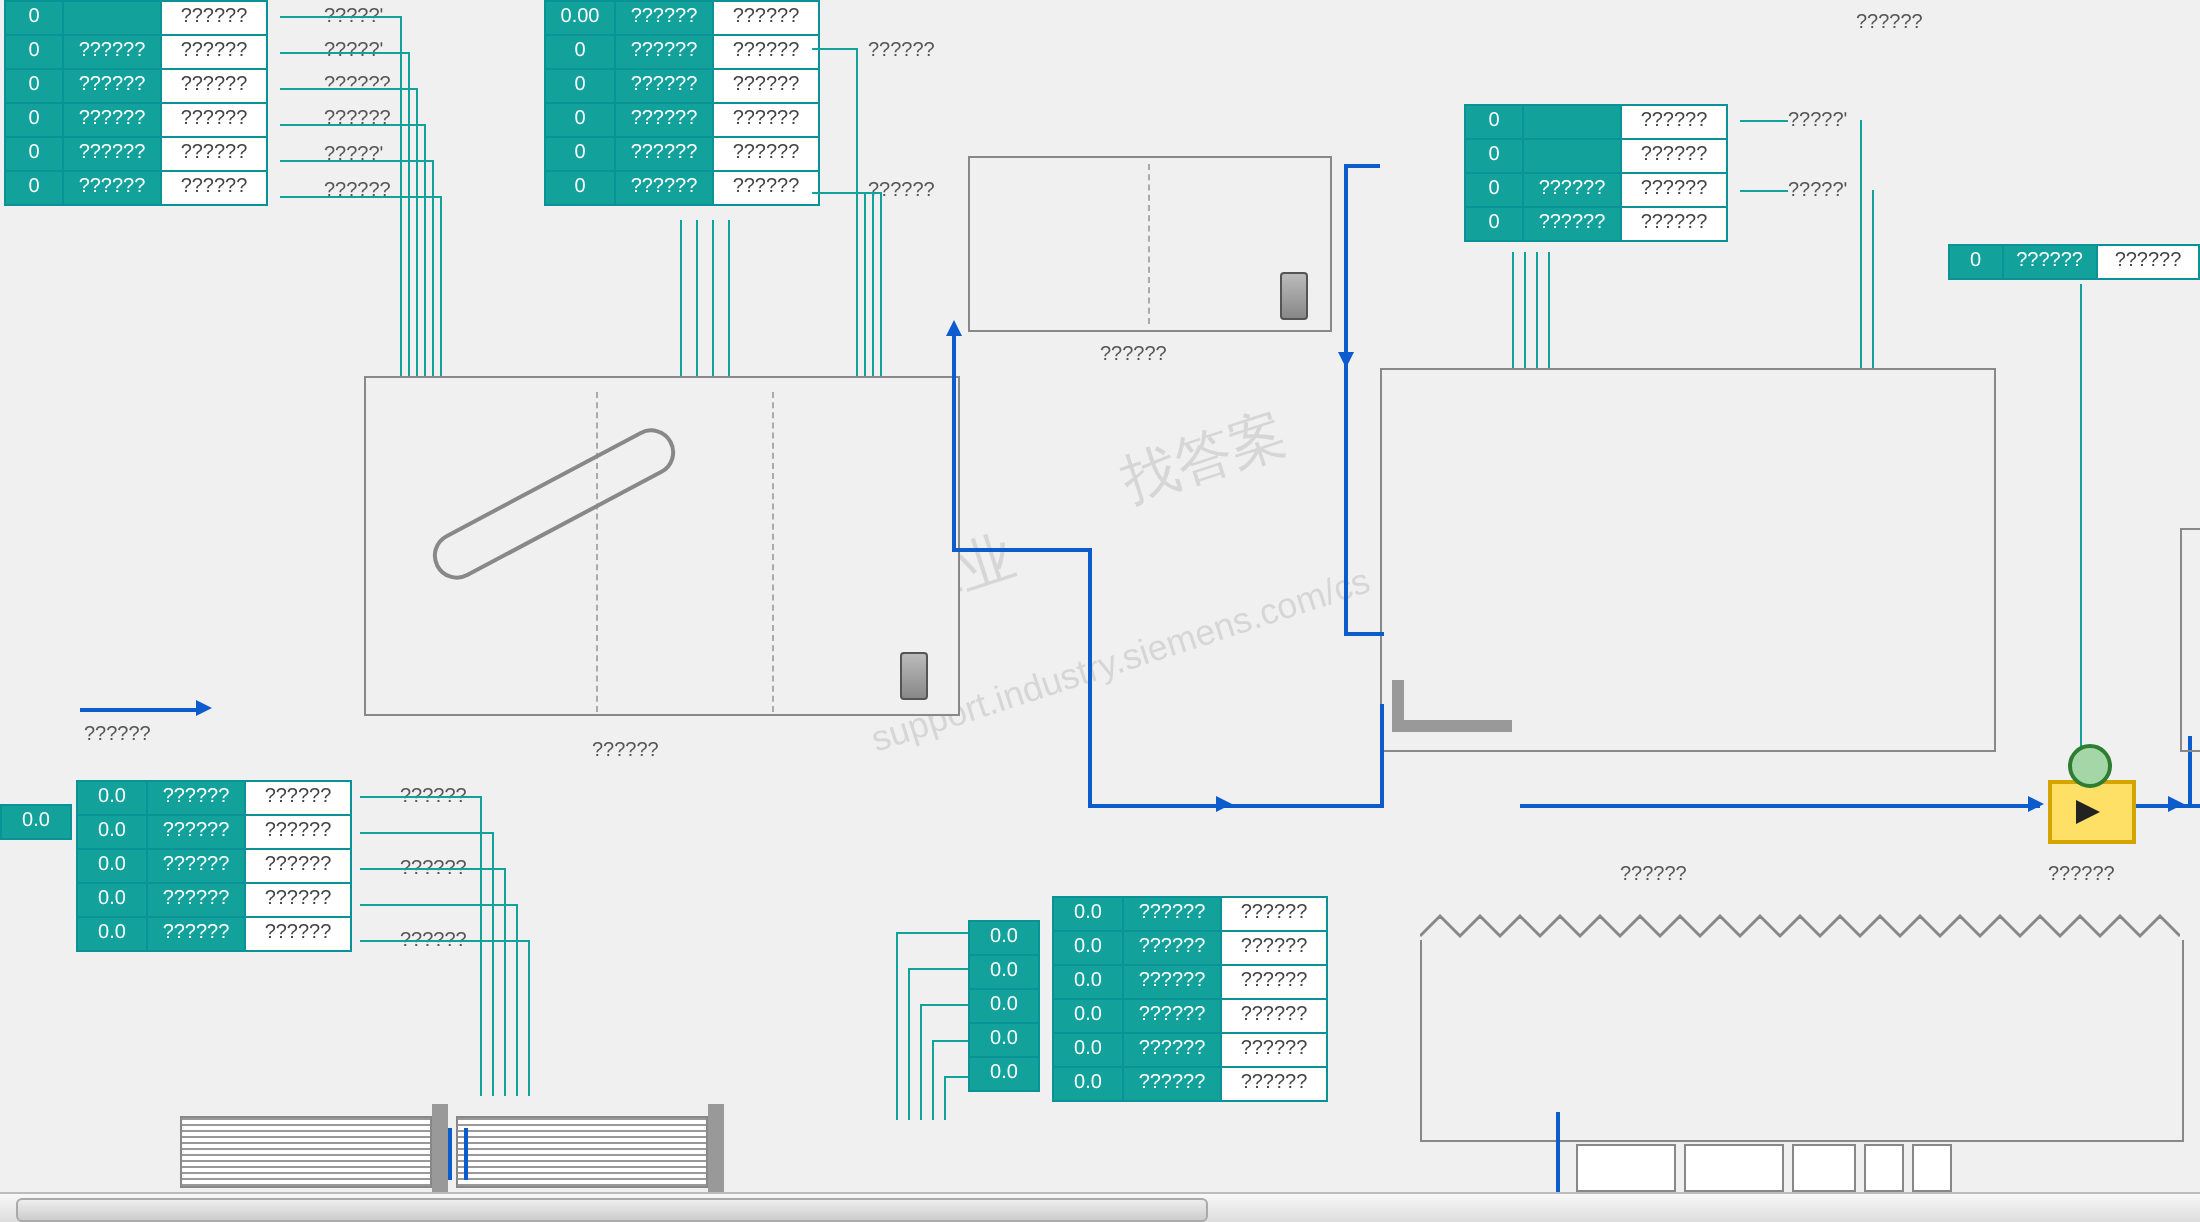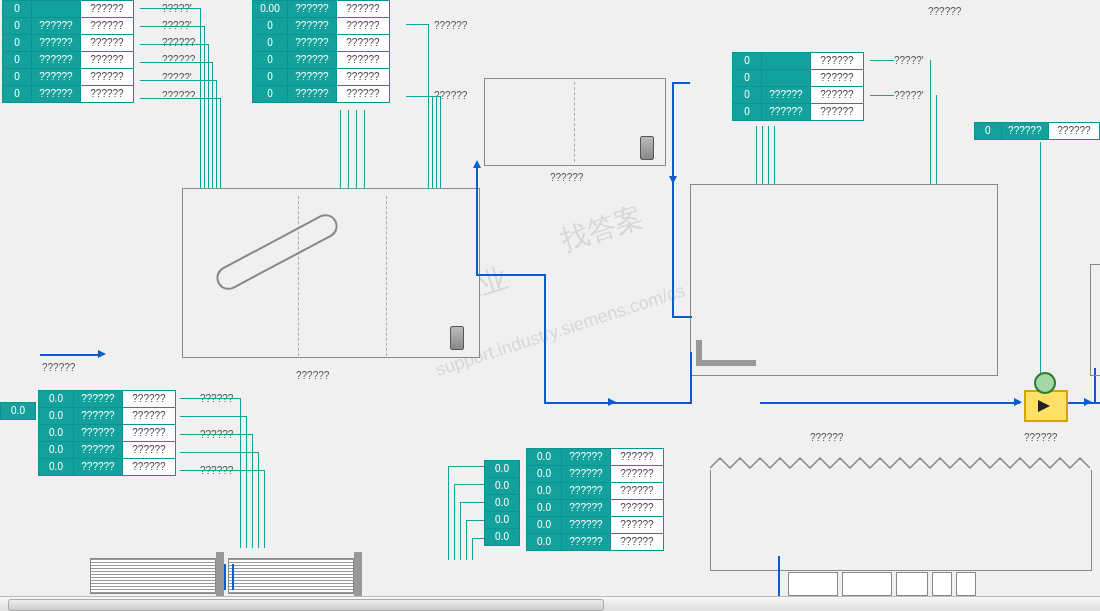--- a/index.html
+++ b/index.html
@@ -76,21 +76,21 @@
         </tr>
 </tbody>
     </table>
 <div class="lbl" style="left:162px;top:3px">?????'</div>
 <div class="lbl" style="left:162px;top:20px">?????'</div>
 <div class="lbl" style="left:162px;top:37px">??????</div>
 <div class="lbl" style="left:162px;top:54px">??????</div>
 <div class="lbl" style="left:162px;top:72px">?????'</div>
 <div class="lbl" style="left:162px;top:90px">??????</div>
 
-<table class="tbl tbl3" style="left:252px;top:0">
+<table class="tbl tbl3" style="left:272px;top:0">
 <tbody>
         <tr>
           <td class="vcell">0.00</td>
           <td class="tcell">??????</td>
           <td class="ucell">??????</td>
         </tr>
 <tr>
           <td class="vcell">0</td>
           <td class="tcell">??????</td>
           <td class="ucell">??????</td>

